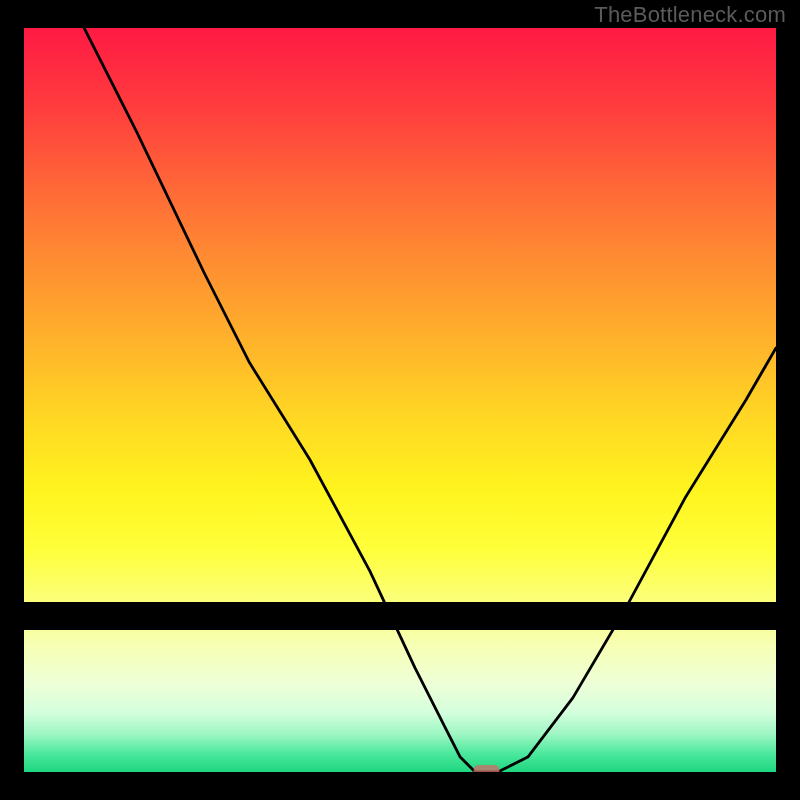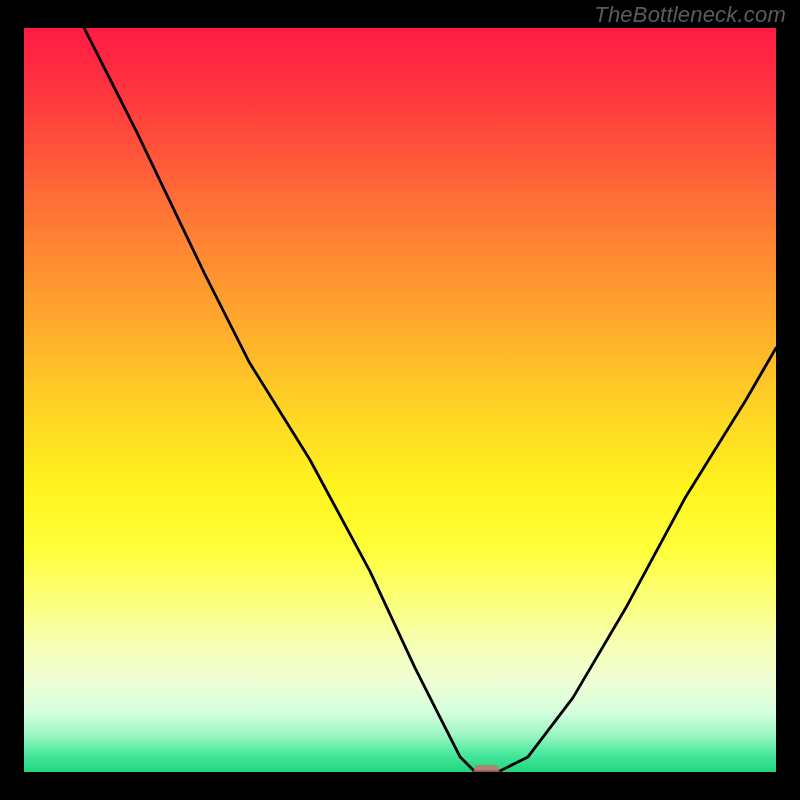--- a/index.html
+++ b/index.html
@@ -9,22 +9,21 @@
     position: relative;
     overflow: hidden;
     background: #000;
     font-family: Arial, sans-serif;
   }
   .chart-wrapper {
     position: absolute;
     top: 0;
     left: 0;
     width: 800px;
-    height: 800px;
-    font-style: italic;
+    height: 630px;
   }
   .watermark {
     position: absolute;
     top: 2px;
     right: 14px;
     font-size: 22px;
     font-weight: 500;
     color: #5b5b5b;
     z-index: 20;
     letter-spacing: 0.2px;

